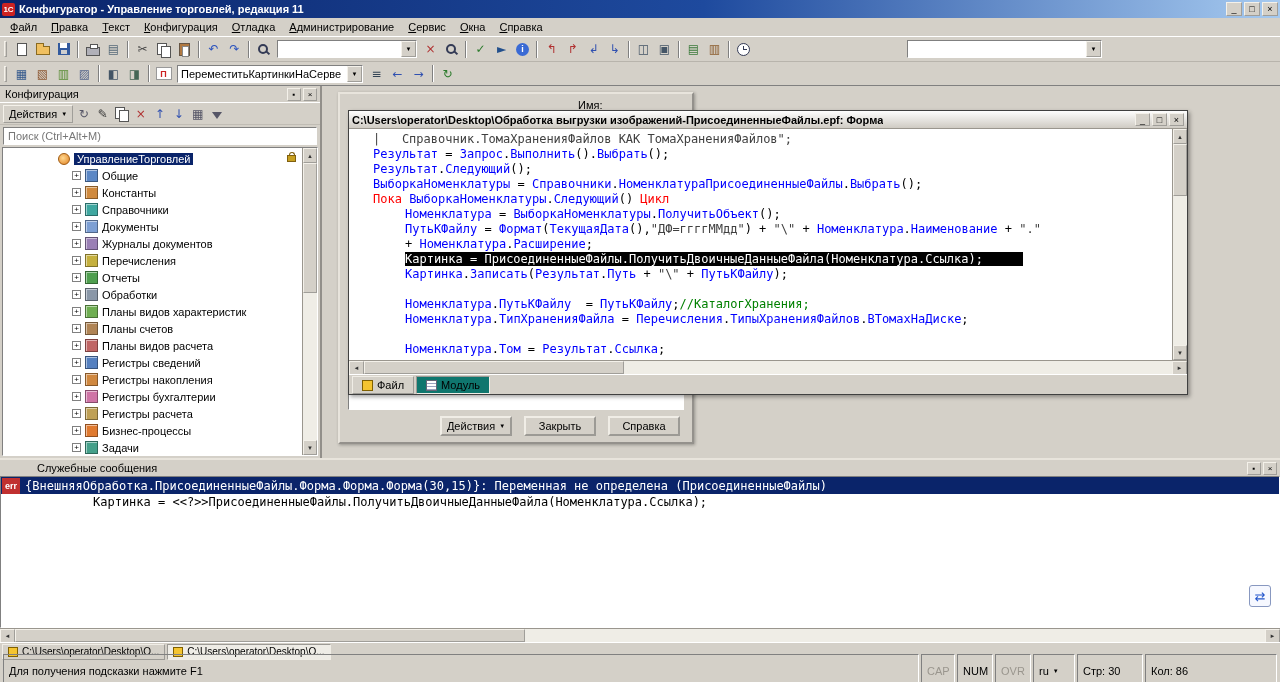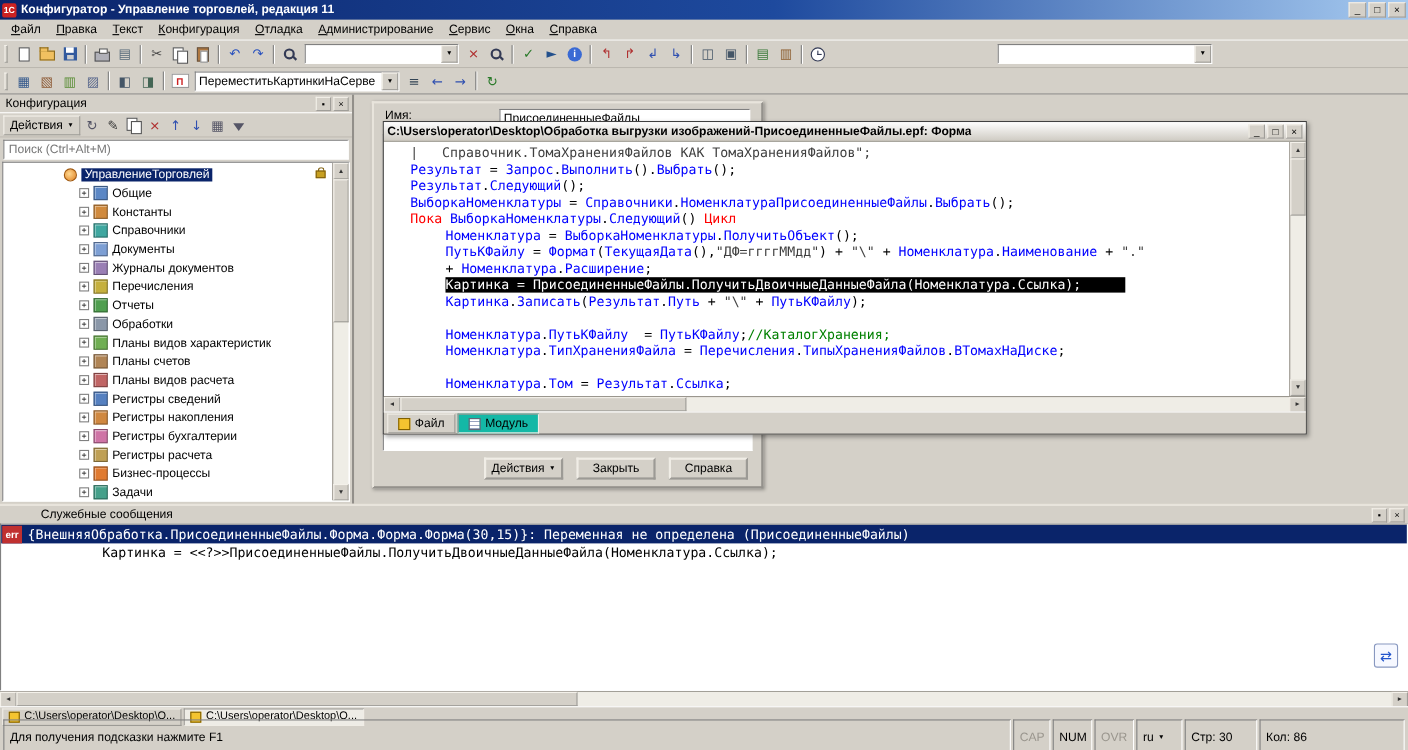--- a/index.html
+++ b/index.html
@@ -104,21 +104,21 @@
   .sthumbV { width:100%; background:#d4d0c8; border:1px outset #f4f1ea; }
   .sthumbH { height:100%; background:#d4d0c8; border:1px outset #f4f1ea; }
   .sfill { flex:1; }
 
   
   #mdi { position:absolute; left:322px; top:86px; right:0; height:372px; background:#d4d0c8; overflow:hidden; }
 
   
   #dialog { position:absolute; left:16px; top:6px; width:356px; height:352px; background:#d4d0c8;
     border:2px outset #e8e4dc; box-shadow:1px 1px 3px rgba(0,0,0,.3); }
-  .dlg-row { position:absolute; left:10px; top:5px; right:10px; height:18px; display:flex; align-items:flex-start; }
+  .dlg-row { position:absolute; left:10px; top:5px; right:10px; height:18px; display:flex; align-items:flex-end;flex-direction:column; }
   .dlg-row label { width:104px; }
   .dfield { width:228px; height:18px; border:1px solid; border-color:#808080 #fff #fff #808080;
     font-family:"Liberation Sans","DejaVu Sans",sans-serif; font-size:11px; padding:0 3px; }
   .dlg-white { position:absolute; left:8px; top:28px; right:8px; bottom:32px; background:#fff;
     border:1px solid; border-color:#808080 #fff #fff #808080; }
   .dlg-btns { position:absolute; left:0; right:12px; bottom:6px; height:20px; display:flex; justify-content:flex-end; gap:12px; }
   .dbtn { min-width:72px; height:20px; border:2px outset #f0ede6; background:#d4d0c8; font-size:11px;
     display:flex; align-items:center; justify-content:center; gap:4px; font-family:inherit; }
 
   
@@ -129,21 +129,21 @@
   .etitle .ttext { color:#000; }
   .etitle .wbtn { width:15px; height:13px; }
   .ebody { flex:1; display:flex; overflow:hidden; background:#fff; }
   .ecode { flex:1; overflow:hidden; padding-top:3px; font-family:"DejaVu Sans Mono","Liberation Mono",monospace;
     font-size:12px; line-height:15px; white-space:pre; }
   .line { height:15px; white-space:pre; }
   .c-i { color:#0000ff; } .c-k { color:#ff0000; } .c-c { color:#008000; } .c-s { color:#404040; } .c-p { color:#000; }
   .c-h { background:#000; color:#fff; padding-right:40px; }
   .tabbar { height:20px; background:#d4d0c8; display:flex; align-items:flex-start; gap:2px; padding:1px 3px; border-top:1px solid #fff; flex:none; }
   .etab { height:18px; display:flex; align-items:center; gap:4px; padding:0 9px; border:1px outset #f0ede6; background:#d4d0c8; font-size:11px; }
-  .etab.active { border:1px inset #f0ede6; background:#14b8a6; }
+  .etab.active { border:1px inset #f0ede6; background:#0f766e; }
   .tabicon-form { width:11px; height:11px; background:#f4c430; border:1px solid #806000; }
   .tabicon-module { width:11px; height:11px; border:1px solid #667; background:repeating-linear-gradient(#fff 0 2px,#9aa4c0 2px 3px); }
 
   
   #messages { position:absolute; left:0; top:458px; right:0; height:184px; background:#d4d0c8;
     border-top:2px outset #e8e4dc; display:flex; flex-direction:column; }
   .mhead { height:16px; display:flex; align-items:center; padding:0 3px 0 5px; flex:none;margin-left:32px; }
   .mbody { flex:1; background:#fff; border:1px solid; border-color:#808080 #fff #fff #808080;
     font-family:"DejaVu Sans Mono","Liberation Mono",monospace; font-size:12px; line-height:16px;
     position:relative; overflow:hidden; }

